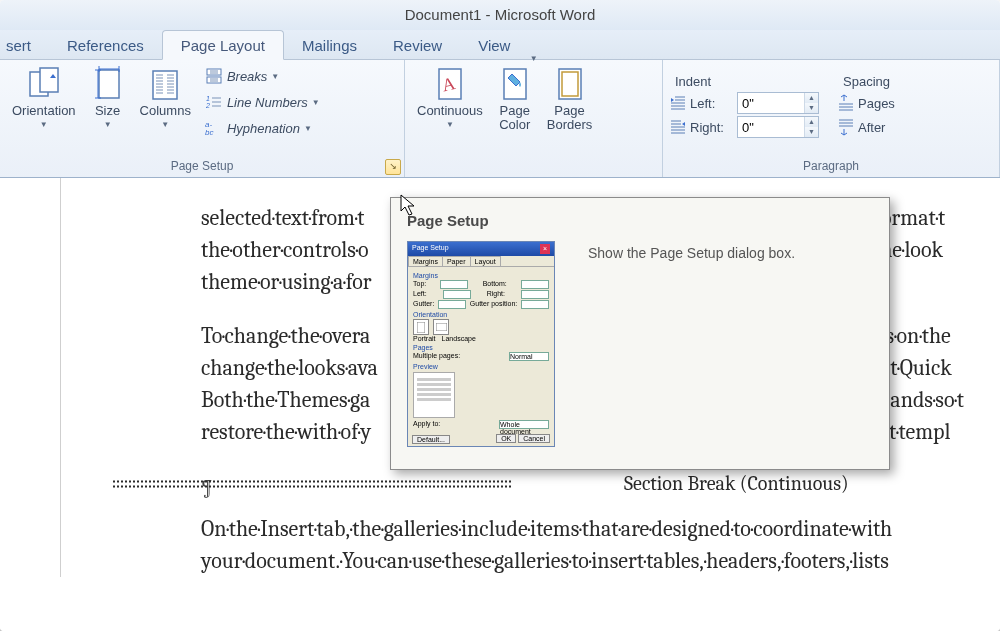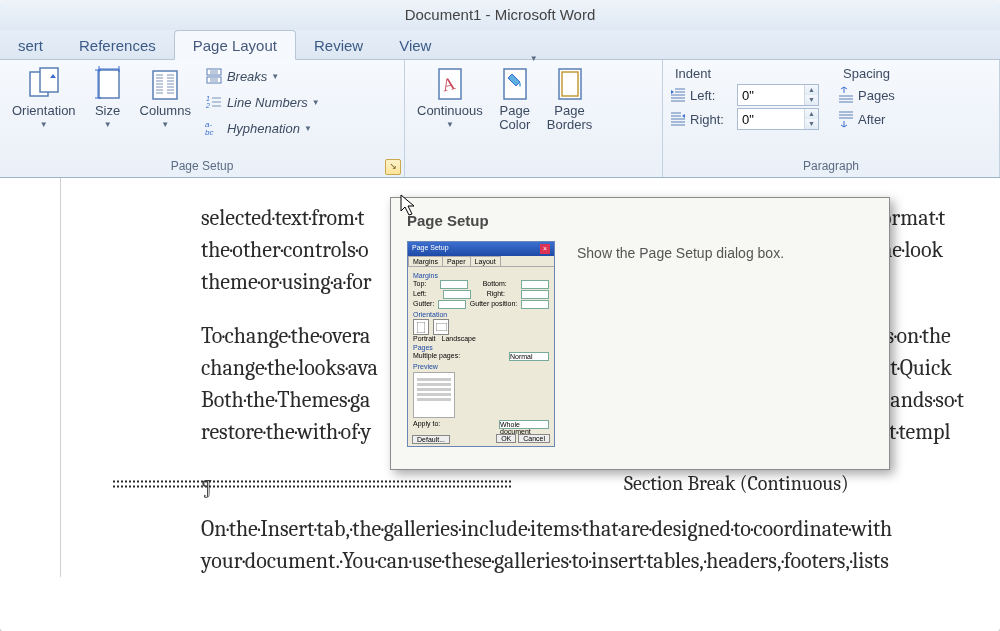--- a/index.html
+++ b/index.html
@@ -153,20 +153,21 @@
   border-left: 1px solid #cdd9e7;
 }
 .spinbtns div {
   flex:1; font-size:7px; text-align:center; line-height:10px;
   color:#5b6b82; cursor:pointer;
   background: linear-gradient(#f4f8fc,#e2ebf5);
 }
 .section-head {
   font-size: 13px; color:#3c4b61;
   padding: 2px 0 2px 6px;
+  margin-top: 8px;
 }
 
 
 .docarea {
   position: absolute;
   left: 0; right:0; top: 178px; bottom: 0;
   background: #fff;
 }
 .page {
   position: absolute;
@@ -218,21 +219,21 @@
   box-shadow: 4px 4px 10px rgba(0,0,0,0.35);
   padding: 14px 16px;
 }
 .tooltip h3 {
   font-size: 15px;
   font-weight: bold;
   color: #4a4a4a;
   margin-bottom: 12px;
 }
 .tooltip .row { display:flex; gap: 22px; }
-.tooltip .desc { font-size: 14px; color:#555; padding-top: 4px; }
+.tooltip .desc { font-size: 14px; color:#555; padding-top: 4px; margin-left: 11px; }
 .dlg-thumb {
   width: 148px;
   background: #ece9d8;
   border: 1px solid #6a86b5;
   font-size: 7px;
 }
 .dlg-thumb .dlg-title { background: linear-gradient(#3b6fcf,#1e4aa6); color:#fff; padding:2px 4px; display:flex; justify-content:space-between;}
 .dlg-thumb .dlg-title .x { background:#d35; width:10px; height:10px; text-align:center; line-height:9px;}
 .dlg-thumb .dlg-tabs { display:flex; background:#ece9d8; border-bottom:1px solid #aaa; }
 .dlg-thumb .dlg-tabs span { padding:1px 4px; border:1px solid #aaa; border-bottom:none; background:#ece9d8; margin-right:-1px;}
@@ -260,23 +261,24 @@
 svg { display:block; }
 </style>
 </head>
 <body>
 
 <div class="outer">
 
   <div class="titlebar">Document1  -  Microsoft Word</div>
 
   <div class="tabs">
-    <div class="tab" style="padding-left:18px">sert</div>
+    <div class="tab" style="padding-left:6px">sert</div>
     <div class="tab">References</div>
     <div class="tab active">Page Layout</div>
+    <div class="tab">Mailings</div>
     <div class="tab">Review</div>
     <div class="tab">View</div>
   </div>
 
   <div class="ribbon">
 
     <div class="group" style="width:405px">
       <div class="group-body">
         <div class="bigbtn">
           <span class="icon">

